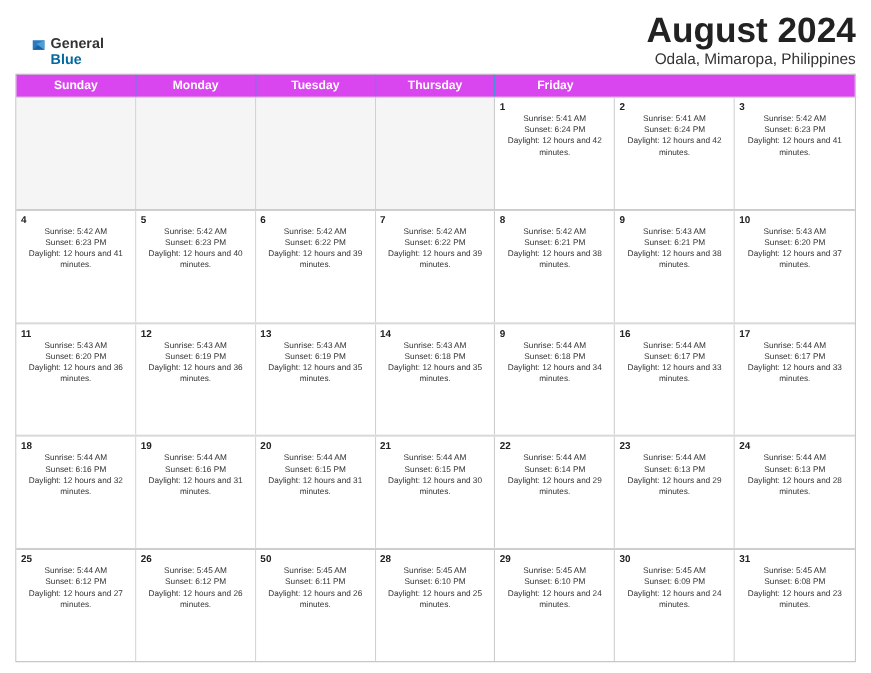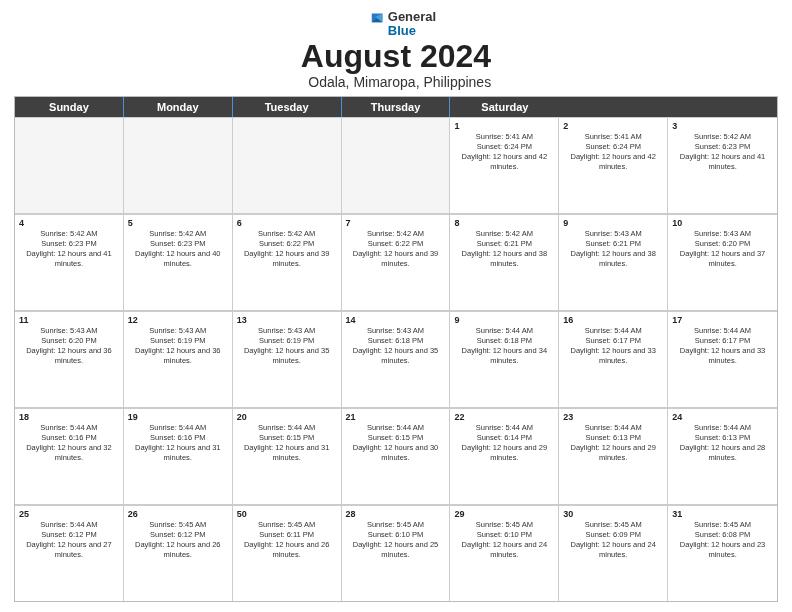--- a/index.html
+++ b/index.html
@@ -13,23 +13,22 @@
     .page {
       width: 792px;
       height: 612px;
       padding: 10px 14px 10px 14px;
       display: flex;
       flex-direction: column;
     }
     .header {
       display: flex;
       justify-content: space-between;
-      align-items: center;
+      align-items: flex-end;
       margin-bottom: 6px;
-      flex-direction: column;
     }
     .logo {
       display: flex;
       align-items: center;
       gap: 4px;
     }
     .logo-text {
       display: flex;
       flex-direction: column;
       line-height: 1.1;
@@ -62,21 +61,21 @@
       color: #333;
     }
     .calendar {
       flex: 1;
       display: flex;
       flex-direction: column;
     }
     .cal-header {
       display: grid;
       grid-template-columns: repeat(7, 1fr);
-      background: #404040;
+      background: #d946ef;
     }
     .cal-header-cell {
       color: #fff;
       font-size: 11px;
       font-weight: bold;
       padding: 4px 4px;
       text-align: center;
       border-right: 1px solid #4a90d9;
     }
     .cal-header-cell:last-child { border-right: none; }
@@ -145,21 +144,21 @@
       <div class="subtitle">Odala, Mimaropa, Philippines</div>
     </div>
   </div>
 
   <div class="calendar outer-border">
     <div class="cal-header">
       <div class="cal-header-cell">Sunday</div>
       <div class="cal-header-cell">Monday</div>
       <div class="cal-header-cell">Tuesday</div>
       <div class="cal-header-cell">Thursday</div>
-      <div class="cal-header-cell">Saturday</div>
+      <div class="cal-header-cell">Friday</div>
     </div>
     <div class="cal-body" id="cal-body">
     <div class="cal-row border-top-row">
           <div class="cal-cell empty"></div>
           <div class="cal-cell empty"></div>
           <div class="cal-cell empty"></div>
           <div class="cal-cell empty"></div>
           <div class="cal-cell">
             <span class="day-num">1</span>
             <div class="cal-cell-text" style="white-space: pre-line;">Sunrise: 5:41 AM

